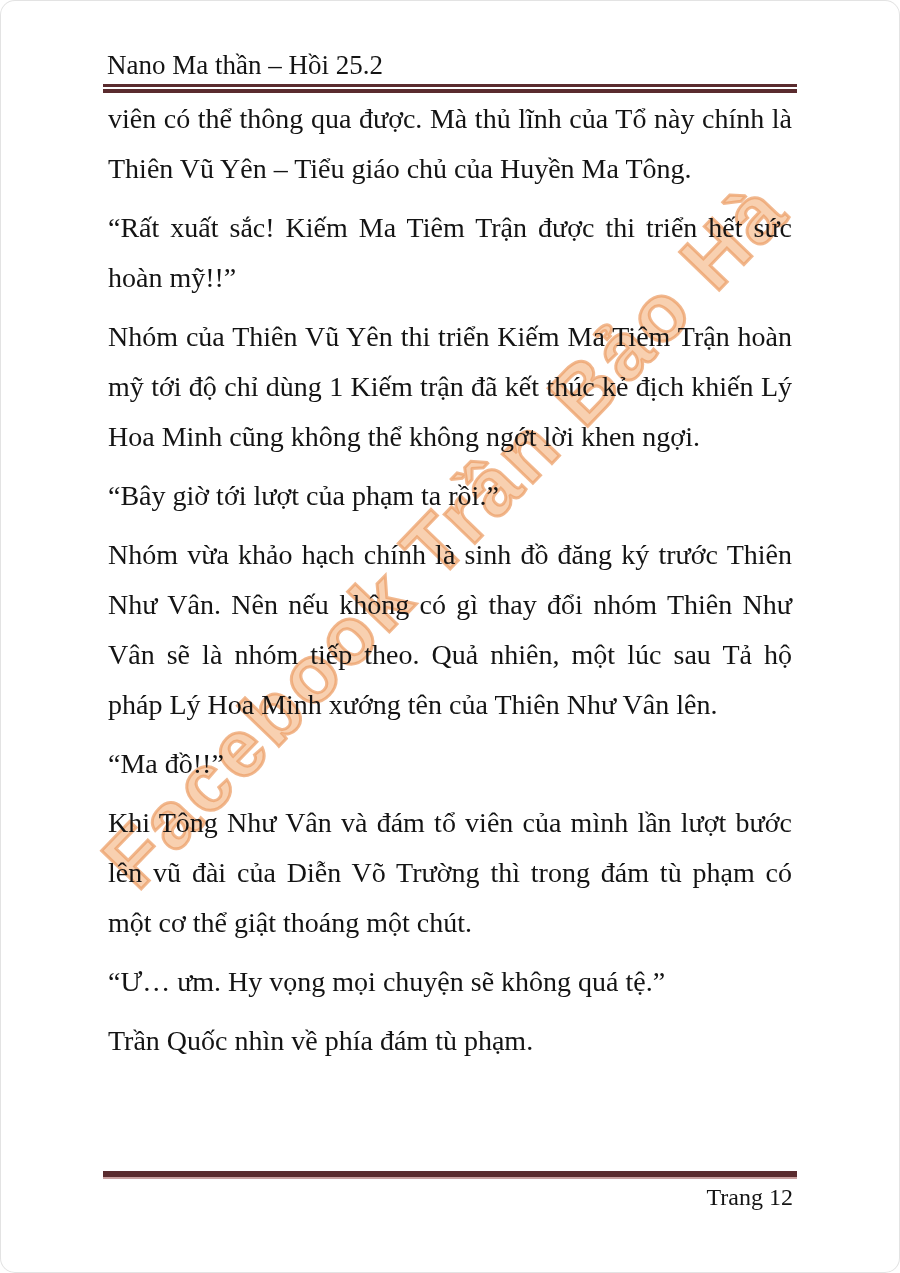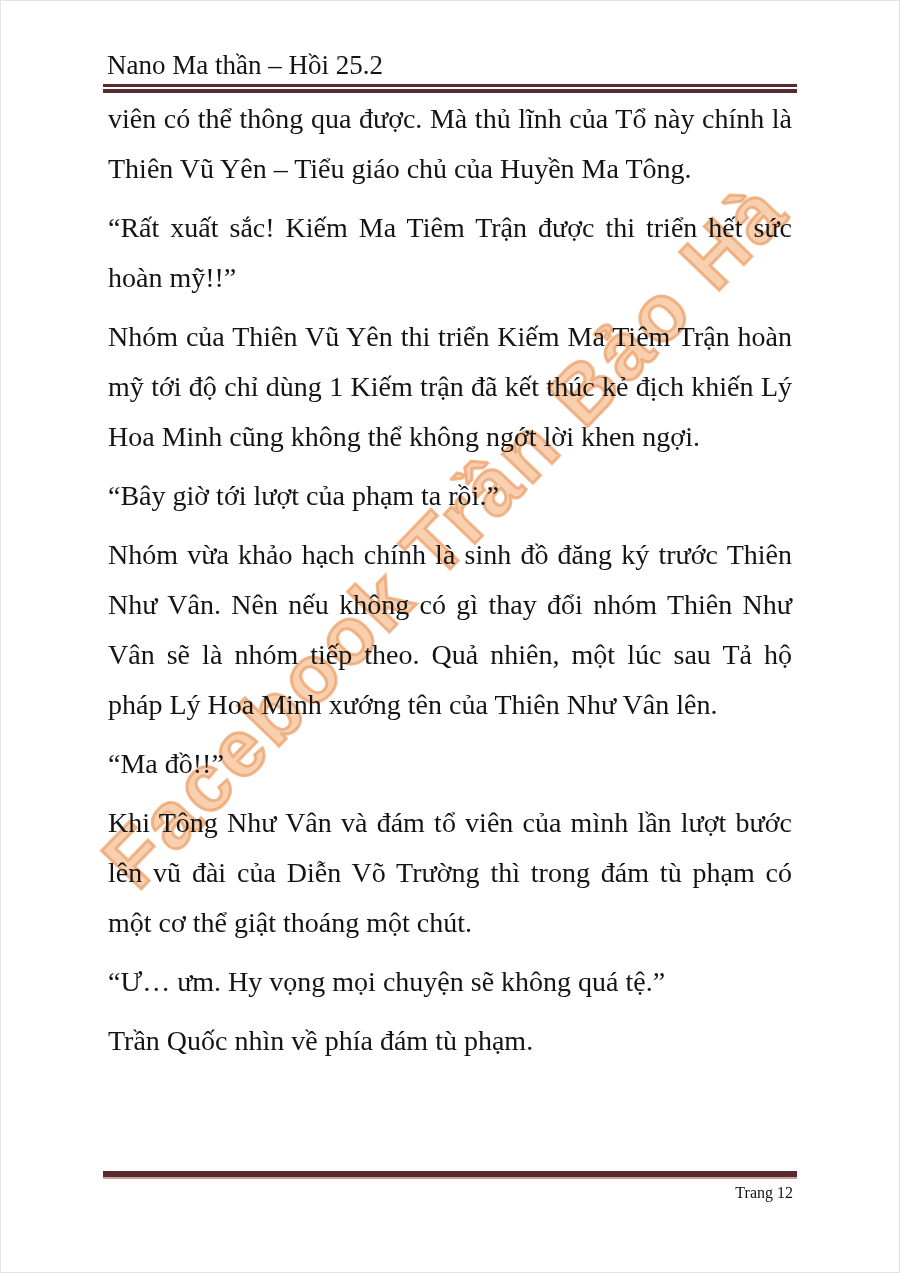--- a/index.html
+++ b/index.html
@@ -7,20 +7,21 @@
     width: 900px; height: 1273px;
     background: #ffffff;
     font-family: "Liberation Serif", serif;
     position: relative;
     overflow: hidden;
     color: #141414;
   }
   .page {
     position: absolute; inset: 0;
     box-shadow: inset 0 0 0 1px #e3e3e3;
+    border-radius: 15px;
   }
   
   .header {
     position: absolute;
     left: 107px; right: 107px; top: 50px;
     display: flex; justify-content: space-between; align-items: baseline;
     font-size: 27px;
     white-space: nowrap;
   }
   .rule-double {
@@ -66,21 +67,21 @@
     position: absolute;
     left: 103px; right: 103px; top: 1171px;
     height: 6px;
     background: #5a2b2e;
     border-bottom: 2px solid #c9a0a0;
   }
   .footer {
     position: absolute;
     left: 107px; right: 107px; top: 1184px;
     text-align: right;
-    font-size: 16px;
+    font-size: 24px;
   }
 </style>
 </head>
 <body>
 
 <div class="page">
 
   <div class="header">
     <span>Nano Ma thần – Hồi 25.2</span>
   </div>

